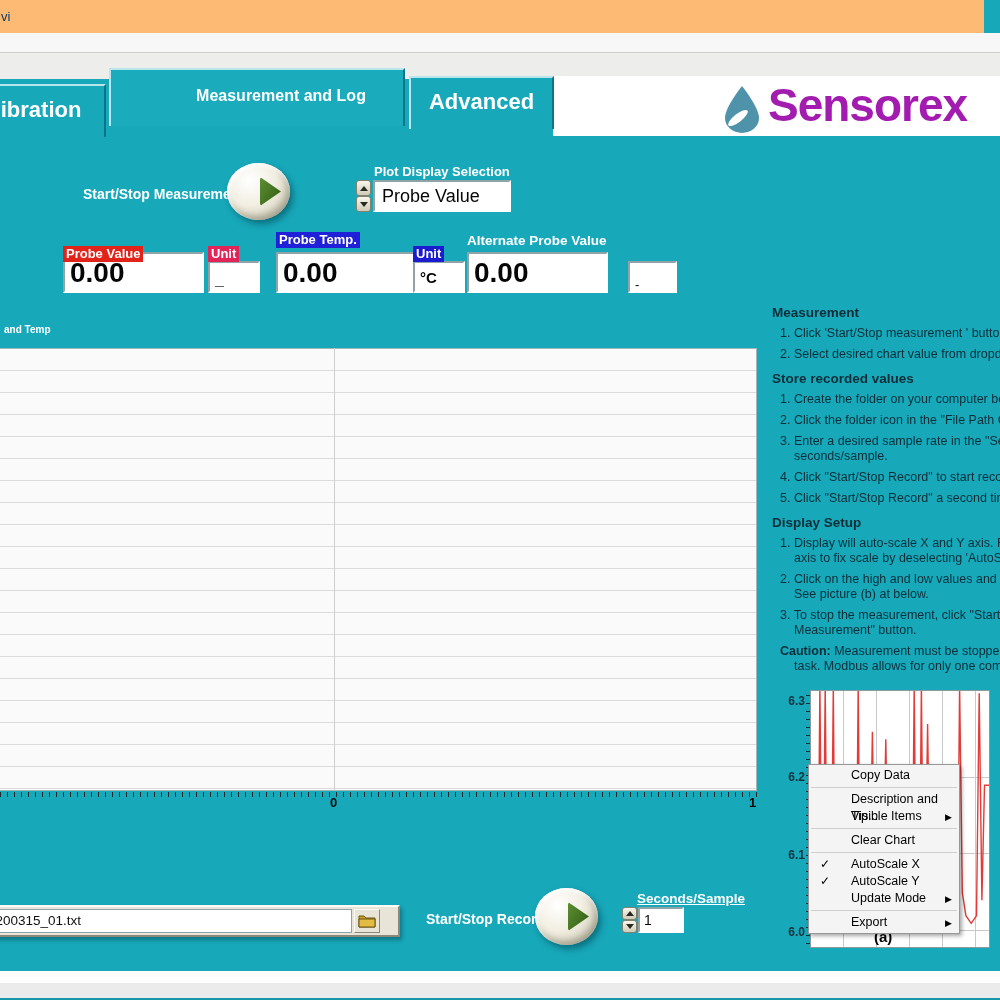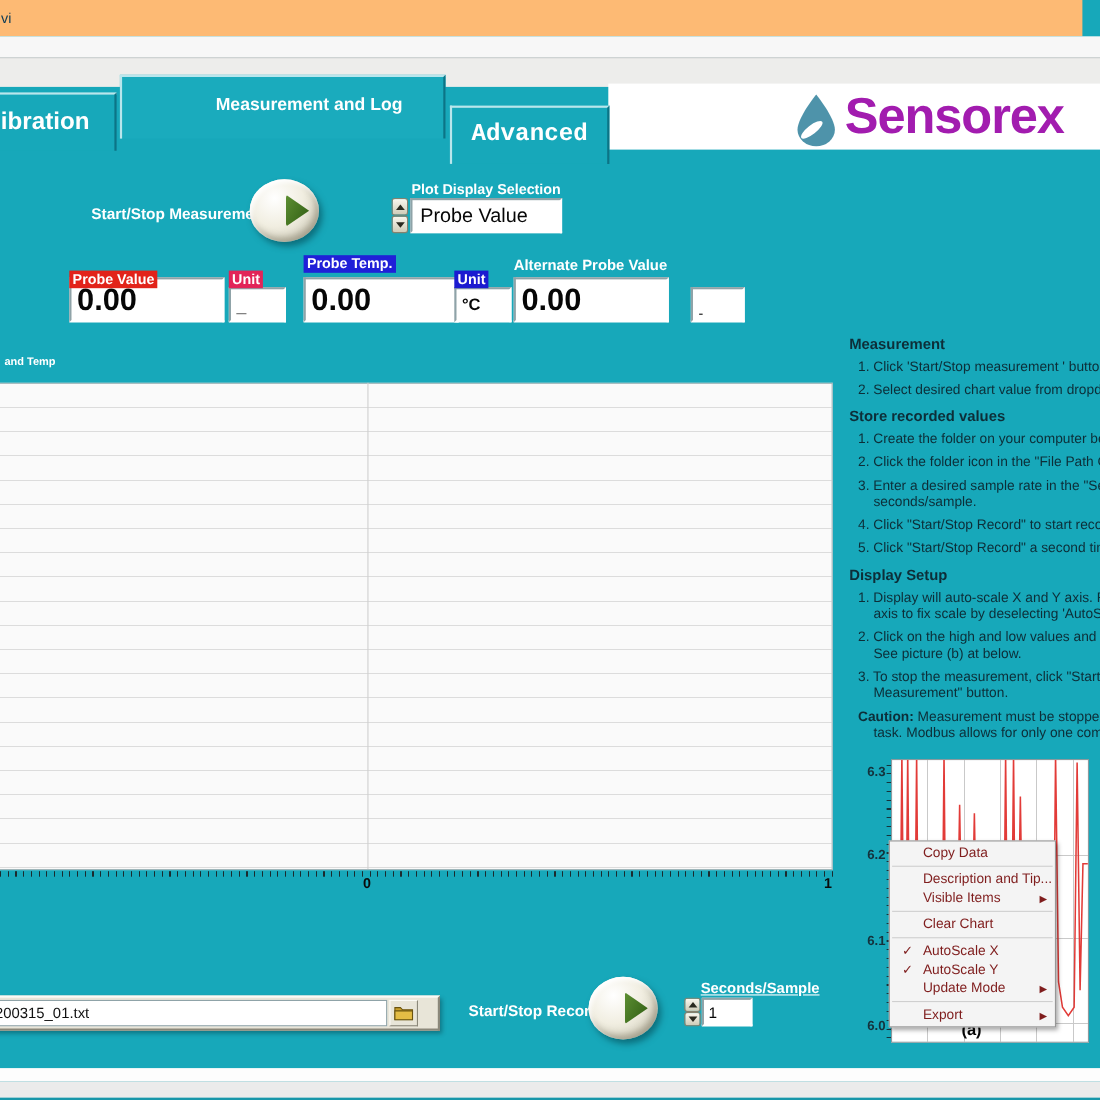--- a/index.html
+++ b/index.html
@@ -13,21 +13,21 @@
   
   .logo-panel{position:absolute;left:553px;top:76px;width:447px;height:60px;background:#ffffff;}
   .logo-text{position:absolute;left:215px;top:2px;font-size:46px;font-weight:bold;color:#a21caf;letter-spacing:-1px;}
   .logo-drop{position:absolute;left:168px;top:8px;}
   
   .tab{position:absolute;background:#17a8ba;color:#fff;font-weight:bold;text-align:center;
        border-top:2px solid #b9e6ec;border-left:2px solid #b9e6ec;border-right:2px solid #0c7486;
        box-sizing:border-box;cursor:default;}
   .tab-cal{left:-30px;top:84px;width:136px;height:53px;font-size:22px;line-height:48px;}
   .tab-meas{left:109px;top:68px;width:296px;height:58px;font-size:16px;line-height:52px;background:#1aabbd;padding-left:48px;}
-  .tab-adv{left:409px;top:96px;width:145px;height:53px;font-size:22px;line-height:48px;font-family:Liberation Mono, monospace;}
+  .tab-adv{left:409px;top:76px;width:145px;height:53px;font-size:22px;line-height:48px;}
   
   .fld{position:absolute;background:#fff;box-sizing:border-box;
        border:2px solid;border-color:#8fa3a8 #ffffff #ffffff #8fa3a8;color:#060606;}
   .lbl-chip{position:absolute;font-size:13px;font-weight:bold;color:#fff;padding:0 3px;line-height:16px;z-index:3;}
   .lbl-plain{position:absolute;font-size:13.5px;font-weight:bold;color:#fff;}
   
   .oval-btn{position:absolute;width:63px;height:57px;border-radius:50%;
     background:radial-gradient(circle at 36% 30%, #ffffff 0%, #f1eee1 45%, #d9d6c5 72%, #b3af9c 100%);
     box-shadow:3px 4px 6px rgba(0,55,65,.5), inset 2px 3px 4px #ffffff, inset -3px -4px 6px rgba(110,105,85,.45);}
   .play{position:absolute;left:33px;top:14px;width:21px;height:29px;
@@ -62,21 +62,21 @@
     background-image:
       linear-gradient(to bottom, transparent 86px, #c9c9c9 86px, #c9c9c9 87px, transparent 87px),
       linear-gradient(to bottom, transparent 162px, #c9c9c9 162px, #c9c9c9 163px, transparent 163px),
       linear-gradient(to bottom, transparent 239px, #c9c9c9 239px, #c9c9c9 240px, transparent 240px),
       repeating-linear-gradient(to right, transparent 0 32px, #c9c9c9 32px 33px);}
   .minichart svg{position:absolute;left:0;top:0;}
   .mini-caption{position:absolute;left:874px;top:928px;font-size:15px;font-weight:bold;color:#050505;z-index:4;}
   
   .ctxmenu{position:absolute;left:808px;top:764px;width:150px;background:#f4f4f4;
     border:1px solid #979797;box-shadow:2px 2px 4px rgba(0,0,0,.35);z-index:5;padding:2px 0;}
-  .mi{position:relative;height:17px;line-height:17px;font-size:12.5px;color:#7f1d1d;padding-left:30px;}
+  .mi{position:relative;height:17px;line-height:17px;font-size:12.5px;color:#000000;padding-left:42px;}
   .mi .chk{position:absolute;left:11px;top:0;font-size:12px;}
   .mi .sub{position:absolute;right:7px;top:1px;font-size:9px;}
   .msep{height:1px;background:#cfcfcf;margin:3px 2px;}
   
   .fp-panel{position:absolute;left:-20px;top:905px;width:420px;height:32px;background:#e8e5d8;
     border:2px solid;border-color:#fbfaf5 #8b887a #8b887a #fbfaf5;box-sizing:border-box;
     box-shadow:2px 3px 4px rgba(0,45,55,.4);}
   .fp-text{position:absolute;left:2px;top:2px;width:368px;height:24px;background:#fff;box-sizing:border-box;
     border:1px solid #8fa3a8;font-size:13.5px;line-height:22px;padding-left:3px;color:#111;}
   .fp-btn{position:absolute;left:372px;top:2px;width:26px;height:24px;background:#e8e5d8;

